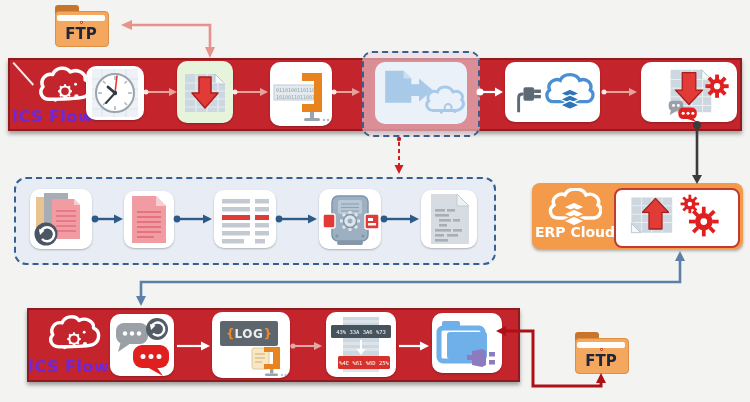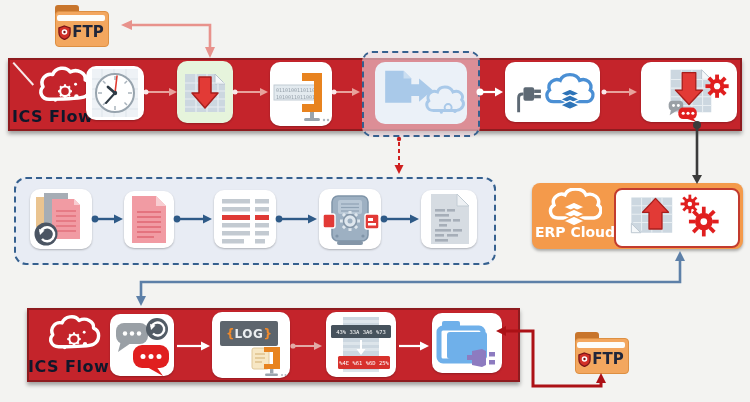--- a/index.html
+++ b/index.html
@@ -2,21 +2,21 @@
 <html><head>
 <meta charset="utf-8">
 <style>
   html,body{margin:0;padding:0;background:#e9e9e7;}
   #canvas{position:relative;width:750px;height:402px;background:#f3f3f1;overflow:hidden;
           font-family:"DejaVu Sans","Liberation Sans",sans-serif;}
   .abs{position:absolute;}
   
   .flowbar{position:absolute;background:#c4242b;border:2px solid #8e1b1f;
            box-shadow:0 3px 4px rgba(0,0,0,.35);}
-  .bar-title{position:absolute;color:#0f172a;font-weight:bold;font-size:16px;letter-spacing:.5px;}
+  .bar-title{position:absolute;color:#6d28d9;font-weight:bold;font-size:16px;letter-spacing:.5px;}
   
   .node{position:absolute;background:#fff;border-radius:10px;box-shadow:0 1px 2px rgba(0,0,0,.25);}
   .node.green{background:#e6f4dc;}
   
   .hl-outer{position:absolute;border:2px dashed #35608f;border-radius:10px;
             background:rgba(236,214,222,.6);}
   .hl-inner{position:absolute;left:11px;top:9px;width:92px;height:62px;background:#ebf1f8;
             border-radius:10px;}
   
   .detail-panel{position:absolute;left:14px;top:177px;width:478px;height:84px;
@@ -30,21 +30,21 @@
              border:2px solid #c23b2e;border-radius:8px;}
   
   .ftp{position:absolute;width:52px;height:40px;}
   .ftp .tab{position:absolute;left:0;top:0;width:24px;height:10px;background:#c8752c;
             border-radius:3px 3px 0 0;}
   .ftp .fbody{position:absolute;left:0;top:6px;width:52px;height:34px;background:#f3a75f;
               border:1px solid #dd8f42;border-radius:4px;}
   .ftp .strip{position:absolute;left:2px;top:10px;width:48px;height:6px;background:#fdfdfa;
               border-radius:2px;}
   .ftp .row{position:absolute;left:0;top:16px;width:52px;height:22px;display:flex;
-            align-items:center;justify-content:center;gap:1px;}
+            align-items:center;justify-content:center;gap:1px;flex-direction:column;}
   .ftp .label{font-weight:bold;font-size:15px;color:#20263a;letter-spacing:0;}
   
   .log-badge{position:absolute;left:8px;top:9px;width:58px;height:25px;background:#5d656d;
              border-radius:2px;display:flex;align-items:center;justify-content:center;
              font-weight:bold;font-size:12px;}
   .log-badge .brace{color:#f08a2c;}
   .log-badge .logtxt{color:#eceff1;letter-spacing:.5px;text-align:right;}
   svg{display:block;}
   .overlay{position:absolute;left:0;top:0;pointer-events:none;z-index:10;}
 </style>

